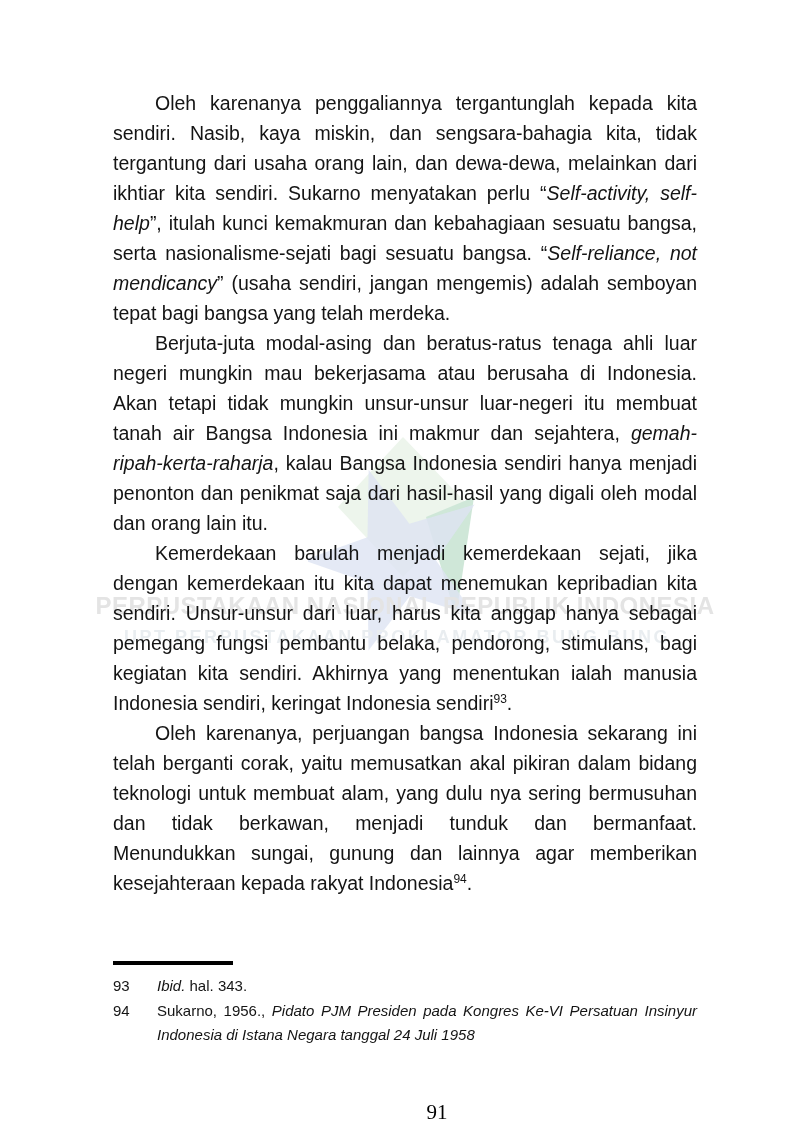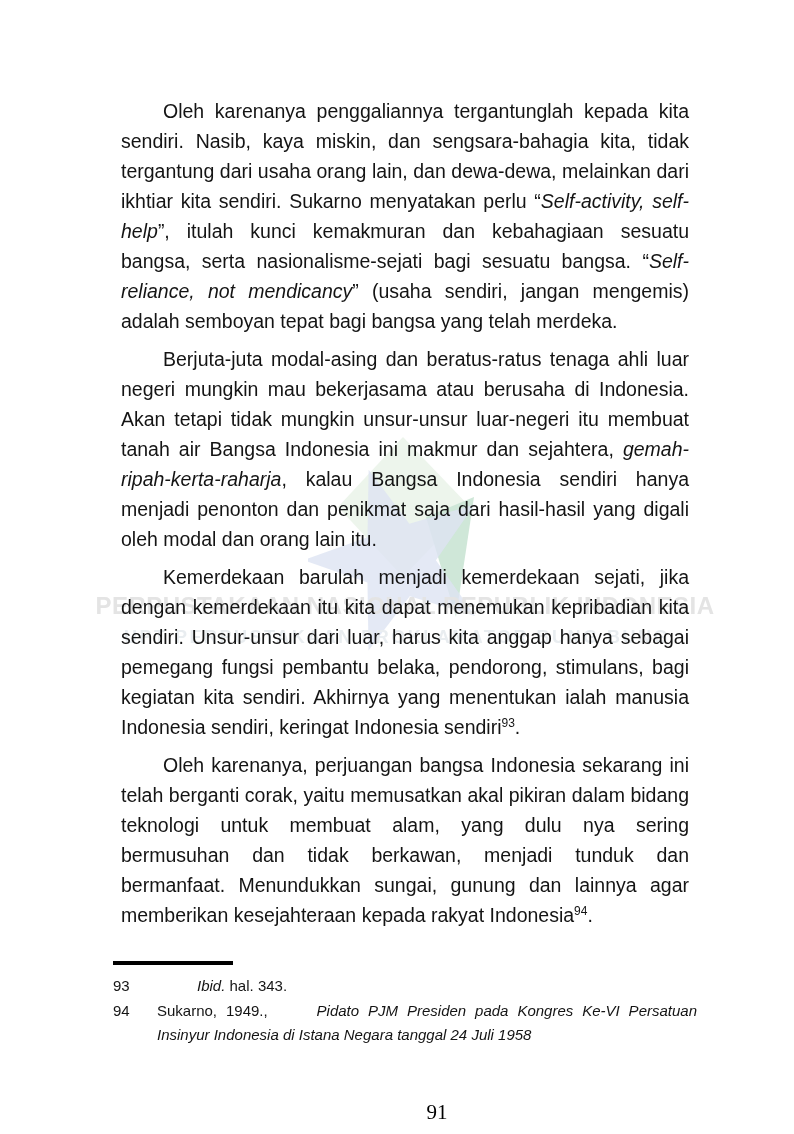--- a/index.html
+++ b/index.html
@@ -30,34 +30,34 @@
     font-weight: bold; font-size: 18px; letter-spacing: 2.5px;
     color: #e9edf0;
   }
 
   
   .content {
     position: absolute; left: 113px; top: 88px; width: 584px; z-index: 1;
     font-size: 19.5px; line-height: 30px;
     text-align: justify;
   }
-  .content p { text-indent: 42px; margin: 8px; }
+  .content p { text-indent: 42px; margin: 0; }
   .content em { font-style: italic; }
   .content sup { font-size: 12px; line-height: 0; vertical-align: super; }
 
   
   .footnotes {
     position: absolute; left: 113px; top: 961px; width: 584px; z-index: 1;
     font-size: 15px; line-height: 24.5px;
   }
   .fn-rule { width: 120px; height: 4px; background: #000; margin-bottom: 9px; }
   .fn-row { display: flex; }
   .fn-num { flex: 0 0 44px; width: 44px; }
   .fn-text { flex: 1; text-align: justify; }
-  .fn-text em { font-style: italic; margin-left: 40px; }
+  .fn-text em { font-style: italic; }
 
   
   .page-number {
     position: absolute; left: 0; top: 1100px; width: 100%; z-index: 1;
     text-align: center;
     font-family: "Liberation Serif", serif;
     font-size: 21px; color: #000; margin-left: 40px;
   }
 </style>
 </head>
@@ -90,19 +90,19 @@
   </div>
 
   <div class="footnotes">
     <div class="fn-rule"></div>
     <div class="fn-row">
       <span class="fn-num">93</span>
       <span class="fn-text"><span></span><em>Ibid.</em><span> hal. 343.</span></span>
     </div>
     <div class="fn-row">
       <span class="fn-num">94</span>
-      <span class="fn-text"><span>Sukarno, 1949., </span><em>Pidato PJM Presiden pada Kongres Ke-VI Persatuan Insinyur Indonesia di Istana Negara tanggal 24 Juli 1958</em><span></span></span>
+      <span class="fn-text"><span>Sukarno, 1956., </span><em>Pidato PJM Presiden pada Kongres Ke-VI Persatuan Insinyur Indonesia di Istana Negara tanggal 24 Juli 1958</em><span></span></span>
     </div>
   </div>
 
   <div class="page-number">91</div>
 
 </div>
 
 </body></html>

